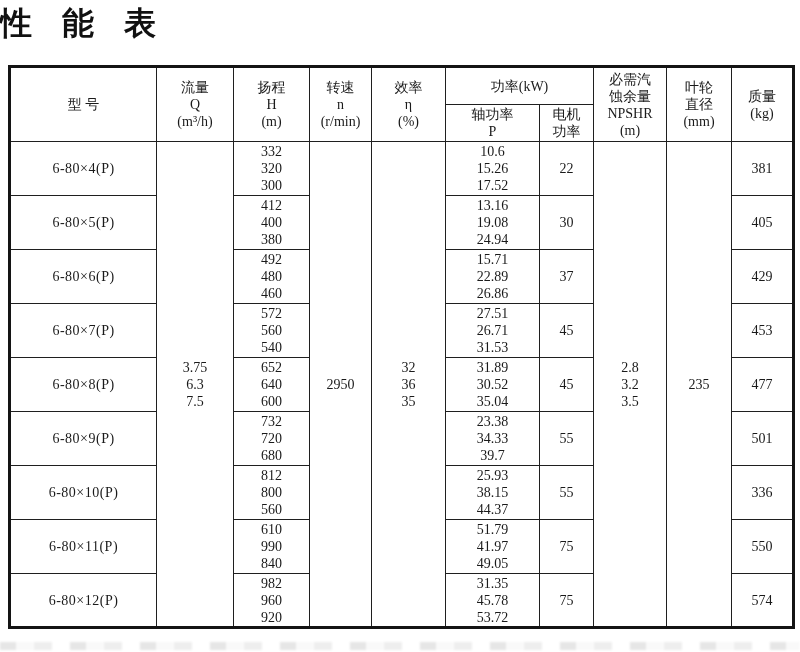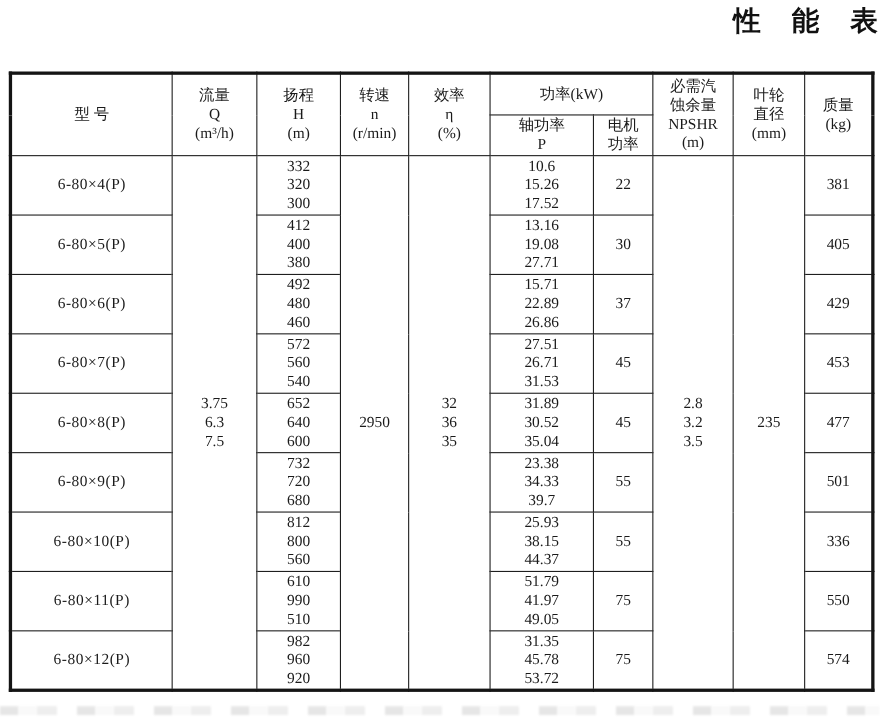--- a/index.html
+++ b/index.html
@@ -14,22 +14,22 @@
     height: 652px;
     background: #ffffff;
     overflow: hidden;
   }
   .title {
     position: absolute;
     top: 2px;
     left: 0;
     width: 100%;
     margin: 0;
-    text-align: right;
-    font-size: 25px;
+    text-align: left;
+    font-size: 32px;
     font-weight: bold;
     letter-spacing: 2px;
     word-spacing: 18px;
     color: #111111;
   }
   table.perf {
     position: absolute;
     left: 8px;
     top: 65px;
     width: 784px;
@@ -179,21 +179,21 @@
       <tr class="data">
         <td class="model-cell">6-80×5(P)</td>
         <td>
           <div>412</div>
           <div>400</div>
           <div>380</div>
         </td>
         <td>
           <div>13.16</div>
           <div>19.08</div>
-          <div>27.71</div>
+          <div>24.94</div>
         </td>
         <td>30</td>
         <td>405</td>
       </tr>
 
       <tr class="data">
         <td class="model-cell">6-80×6(P)</td>
         <td>
           <div>492</div>
           <div>480</div>
@@ -270,21 +270,21 @@
         </td>
         <td>55</td>
         <td>336</td>
       </tr>
 
       <tr class="data">
         <td class="model-cell">6-80×11(P)</td>
         <td>
           <div>610</div>
           <div>990</div>
-          <div>510</div>
+          <div>840</div>
         </td>
         <td>
           <div>51.79</div>
           <div>41.97</div>
           <div>49.05</div>
         </td>
         <td>75</td>
         <td>550</td>
       </tr>
 

